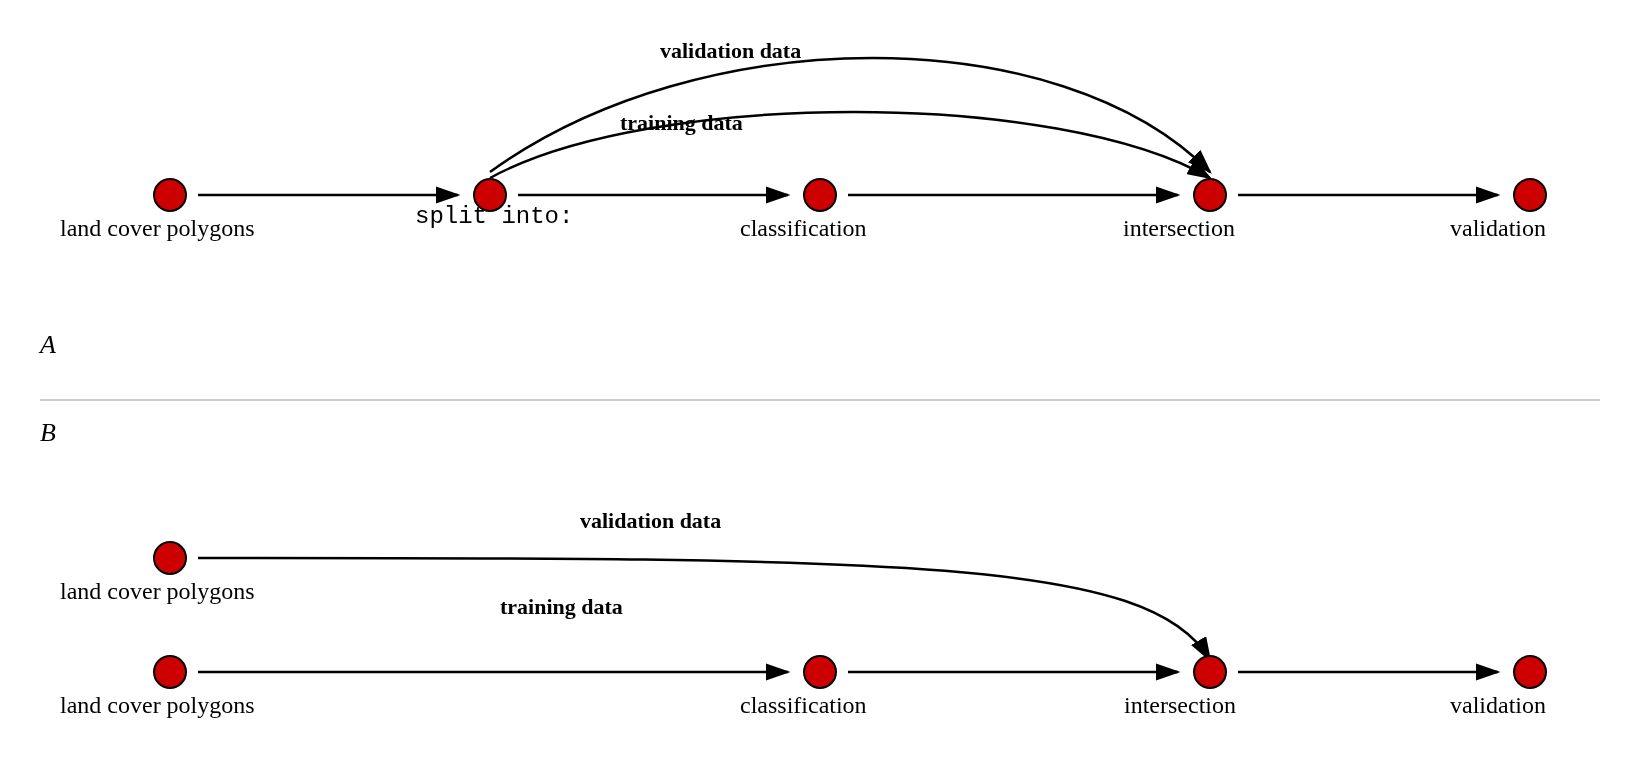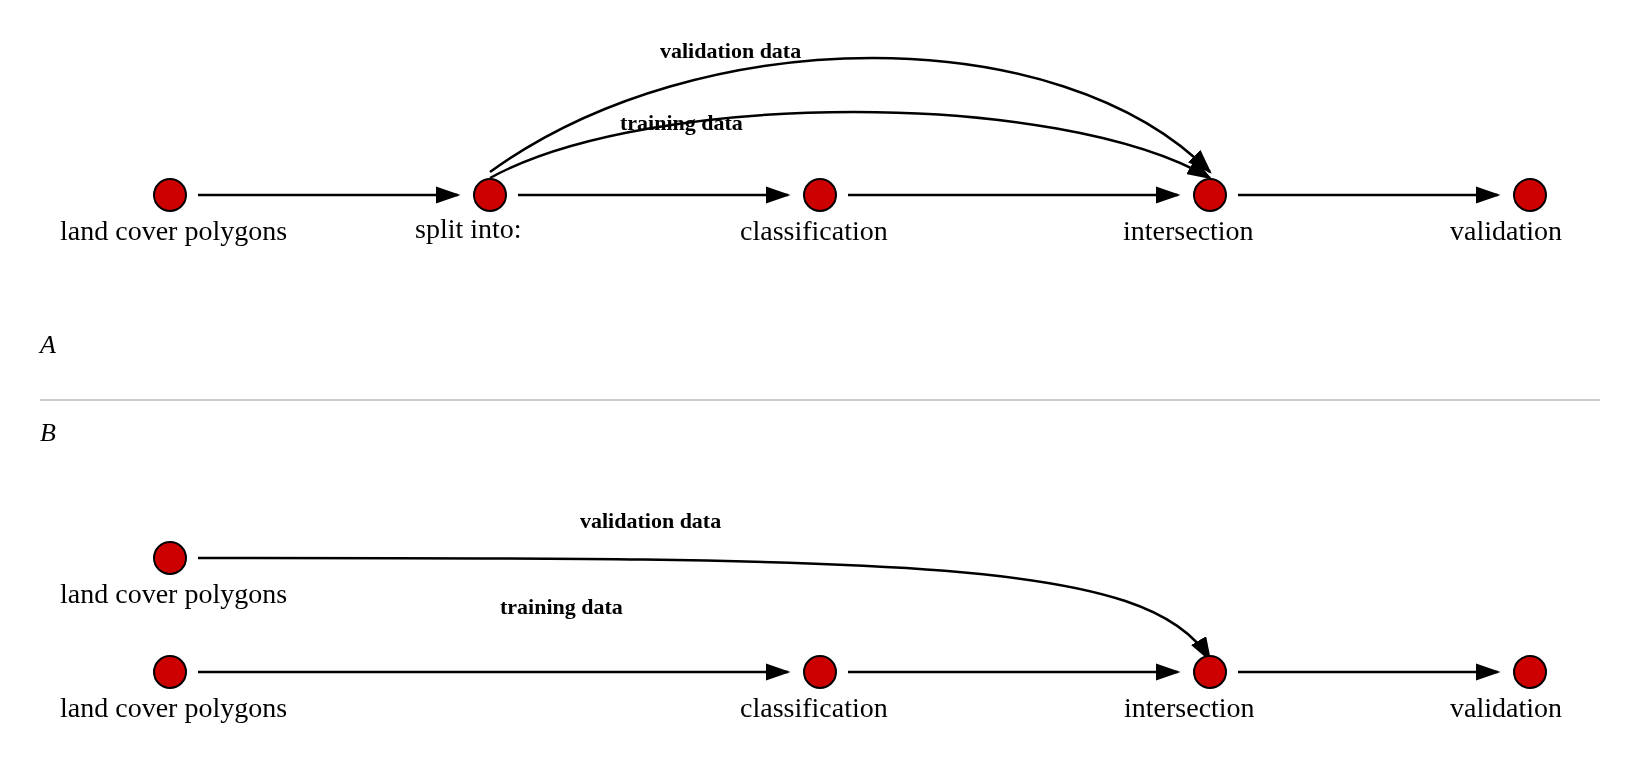--- a/index.html
+++ b/index.html
@@ -18,21 +18,21 @@
     }
     svg {
       position: absolute;
       top: 0;
       left: 0;
       width: 1640px;
       height: 779px;
     }
     .label {
       position: absolute;
-      font-size: 28px;
+      font-size: 24px;
       text-align: left;
       white-space: nowrap;
     }
     .label-bold {
       position: absolute;
       font-size: 22px;
       font-weight: bold;
       text-align: right;
       white-space: nowrap;
     }
@@ -87,21 +87,21 @@
     <circle cx="1210" cy="672" r="16" fill="#cc0000" stroke="#000" stroke-width="2"></circle>
     <circle cx="1530" cy="672" r="16" fill="#cc0000" stroke="#000" stroke-width="2"></circle>
   </svg>
 
   <div class="section-label" style="left:40px; top:330px;">A</div>
 
   <div class="section-label" style="left:40px; top:418px;">B</div>
 
   <div class="label" style="left:60px; top:215px;">land cover polygons</div>
 
-  <div class="label" style="left:415px; top:213px;">split into:</div>
+  <div class="label" style="left:415px; top:203px;font-family:Liberation Mono, monospace;">split into:</div>
 
   <div class="label" style="left:740px; top:215px;">classification</div>
 
   <div class="label" style="left:1123px; top:215px;">intersection</div>
 
   <div class="label" style="left:1450px; top:215px;">validation</div>
 
   <div class="label-bold" style="left:660px; top:38px;">validation data</div>
 
   <div class="label-bold" style="left:620px; top:110px;">training data</div>

